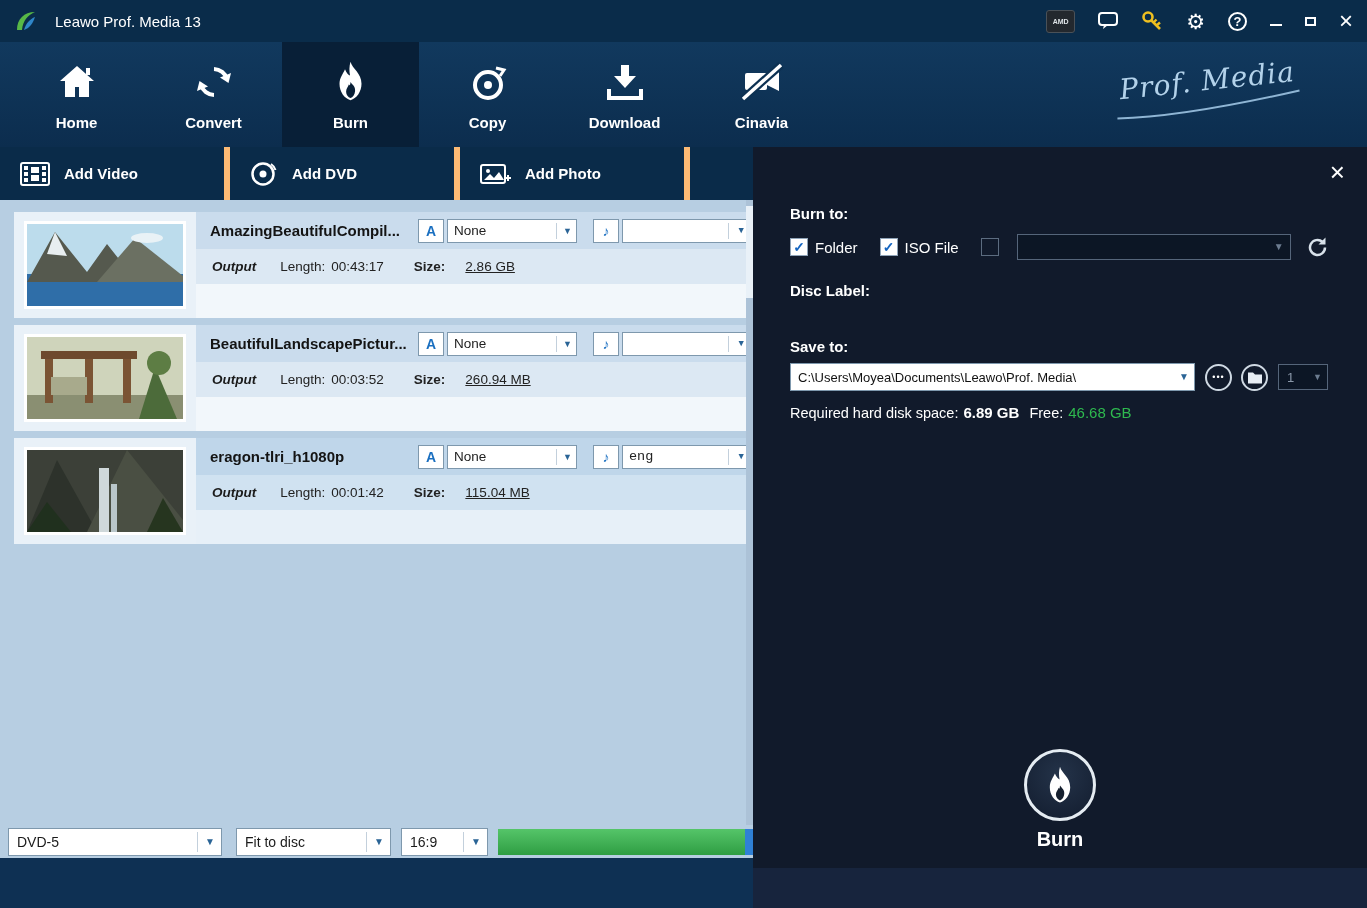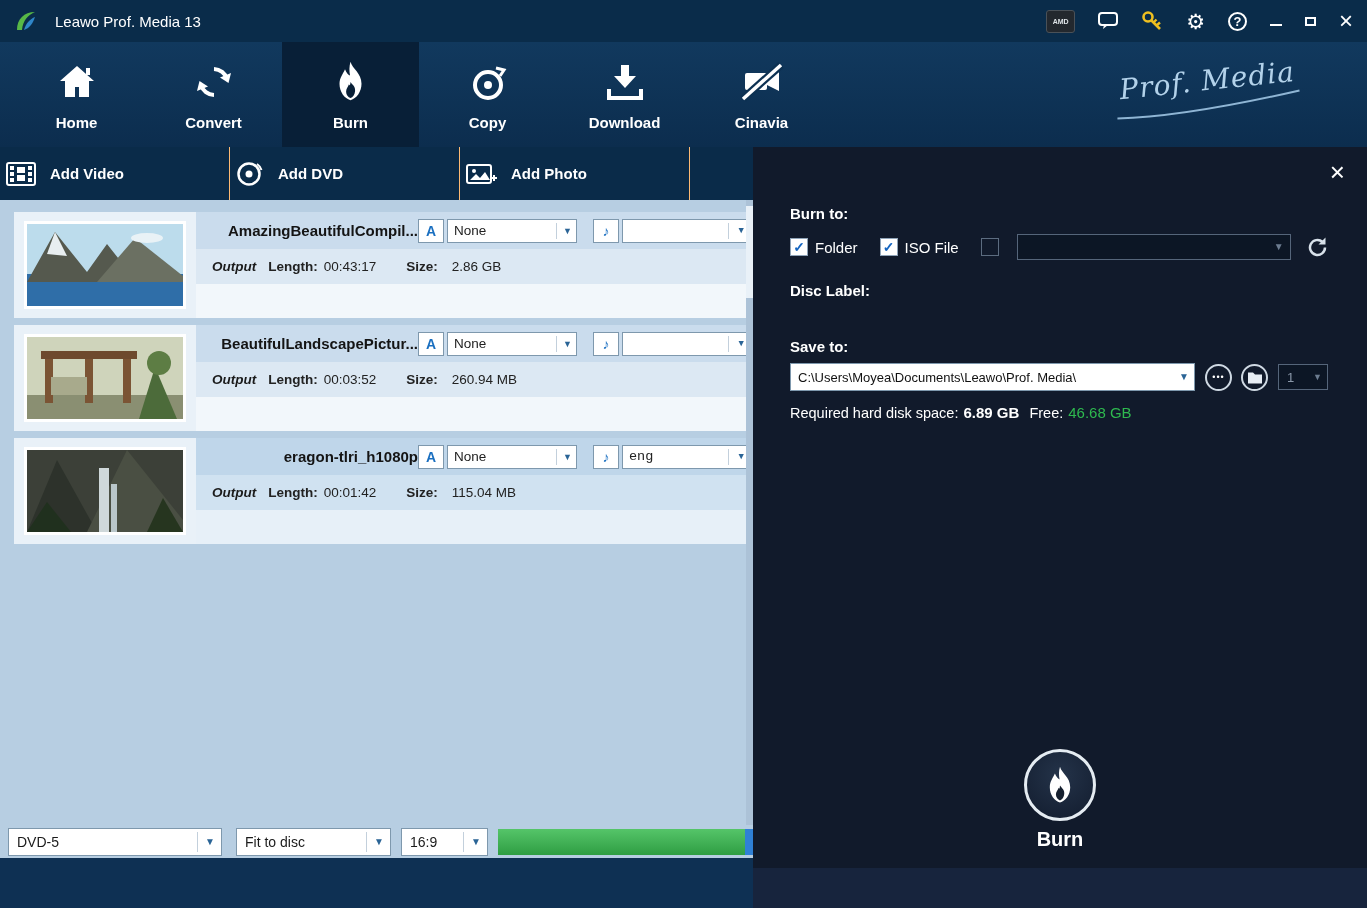--- a/index.html
+++ b/index.html
@@ -28,27 +28,27 @@
   .nav-item { width:137px; height:105px; display:flex; flex-direction:column; align-items:center;
               justify-content:center; gap:9px; color:#fff; cursor:pointer; }
   .nav-item.active { background:#081f37; }
   .nav-icon { height:46px; display:flex; align-items:center; }
   .nav-label { font-weight:bold; font-size:15px; }
   .brand { position:absolute; right:64px; top:22px; transform:rotate(-6deg); text-align:center; }
   .brand-text { color:#b3d2ea; font-family:"DejaVu Serif", serif; font-style:italic; font-size:28px; letter-spacing:1px; }
 
   
   .subtoolbar { position:absolute; top:147px; left:0; width:753px; height:53px; background:#0a2b49; display:flex; }
-  .tool-btn { width:230px; display:flex; align-items:center; gap:14px; padding-left:6px;
-              border-right:1px solid #fdba74; color:#fff; font-weight:bold; font-size:15px;
+  .tool-btn { width:230px; display:flex; align-items:center; gap:14px; padding-left:20px;
+              border-right:6px solid #fdba74; color:#fff; font-weight:bold; font-size:15px;
               box-sizing:border-box; cursor:pointer; }
 
   
   .list { position:absolute; top:200px; left:0; width:753px; height:625px; background:#b7cee2; overflow:hidden; }
-  .item { position:relative; margin:7px 0 0 14px; width:739px; height:106px; display:flex; background:#e9f1f8; cursor:pointer;text-align:right; }
+  .item { position:relative; margin:7px 0 0 14px; width:739px; height:106px; display:flex; background:#e9f1f8; cursor:pointer; }
   .item.first { margin-top:12px; }
   .thumb-cell { width:182px; display:flex; align-items:center; justify-content:center; }
   .thumb { width:162px; height:88px; border:3px solid #fff; box-sizing:border-box; overflow:hidden; background:#9db; }
   .thumb svg { display:block; }
   .rows { flex:1; display:flex; flex-direction:column; min-width:0; }
   .row-a { height:37px; background:#cadced; display:flex; align-items:center; }
   .row-b { height:35px; background:#dce8f3; display:flex; align-items:center; font-size:13.5px; color:#222; }
   .row-c { flex:1; background:#f2f7fb; }
   .item.selected .row-a { background:#bfd6ea; }
   .item.selected .row-b { background:#d0e2f1; }
@@ -59,24 +59,24 @@
   .dd-icon { width:26px; height:24px; background:#fff; border:1px solid #7e98ad; display:flex; align-items:center;
              justify-content:center; color:#1a6fc0; font-weight:bold; font-size:14px; box-sizing:border-box; }
   .dd { width:130px; height:24px; background:#fff; border:1px solid #7e98ad; box-sizing:border-box;
         display:flex; align-items:center; position:relative; font-size:13.5px; color:#222;
         padding-left:6px; margin-left:3px; cursor:pointer; }
   .dd::before { content:""; position:absolute; right:19px; top:3px; bottom:3px; border-left:1px solid #c3d0dc; }
   .dd::after { content:"▼"; position:absolute; right:4px; top:50%; transform:translateY(-52%);
                font-size:9px; color:#2a6496; }
   .dd.audio { width:127px;font-family:Liberation Mono, monospace; }
   .out-label { font-style:italic; font-weight:bold; margin-left:16px; color:#1b1b1b; }
-  .len-label { font-weight:bold; margin-left:12px; }
+  .len-label { font-weight:normal; margin-left:24px; }
   .len-val { margin-left:6px; }
   .size-label { font-weight:bold; margin-left:30px; }
-  .size-val { margin-left:14px; }
+  .size-val { margin-left:20px;text-decoration:underline; }
   .scroll-track { position:absolute; top:0; right:0; width:7px; height:625px; background:#acc2d7; }
   .scroll-thumb { position:absolute; top:6px; right:0; width:7px; height:92px; background:#e9f1f8; cursor:pointer; }
 
   
   .bottom-bar { position:absolute; top:825px; left:0; width:753px; height:33px; background:#b7cee2;
                 display:flex; align-items:center; }
   .bb-dd { height:28px; background:#fff; border:1px solid #7e98ad; display:flex; align-items:center;
            padding-left:8px; font-size:14px; color:#1a1a1a; position:relative; box-sizing:border-box; cursor:pointer; }
   .bb-dd::before { content:""; position:absolute; right:23px; top:3px; bottom:3px; border-left:1px solid #c3d0dc; }
   .bb-dd::after { content:"▼"; position:absolute; right:6px; top:50%; transform:translateY(-52%);

